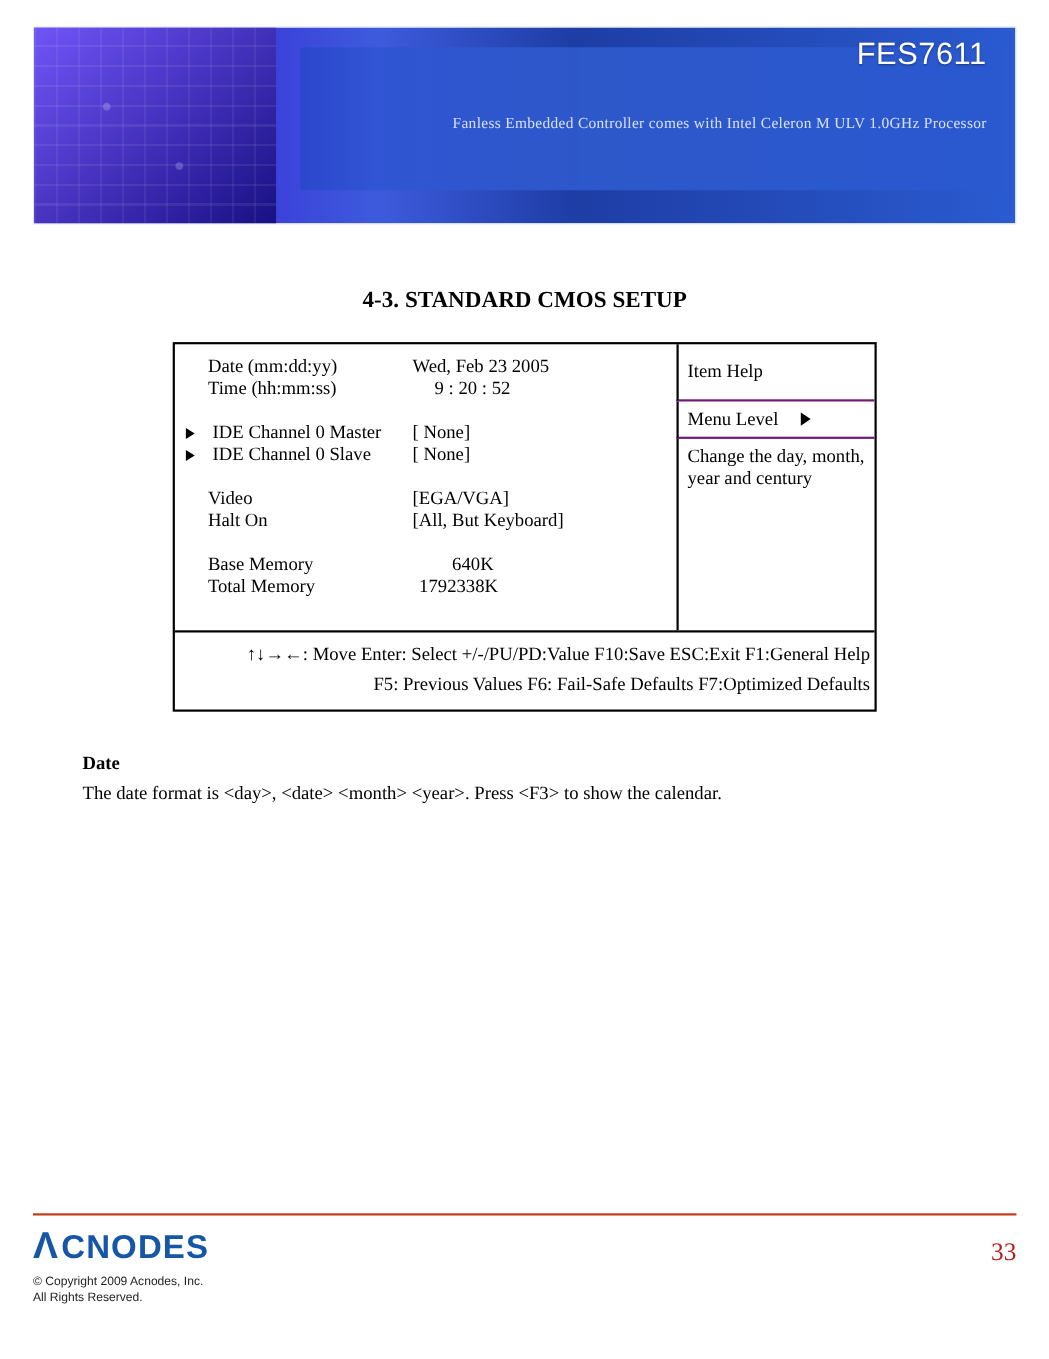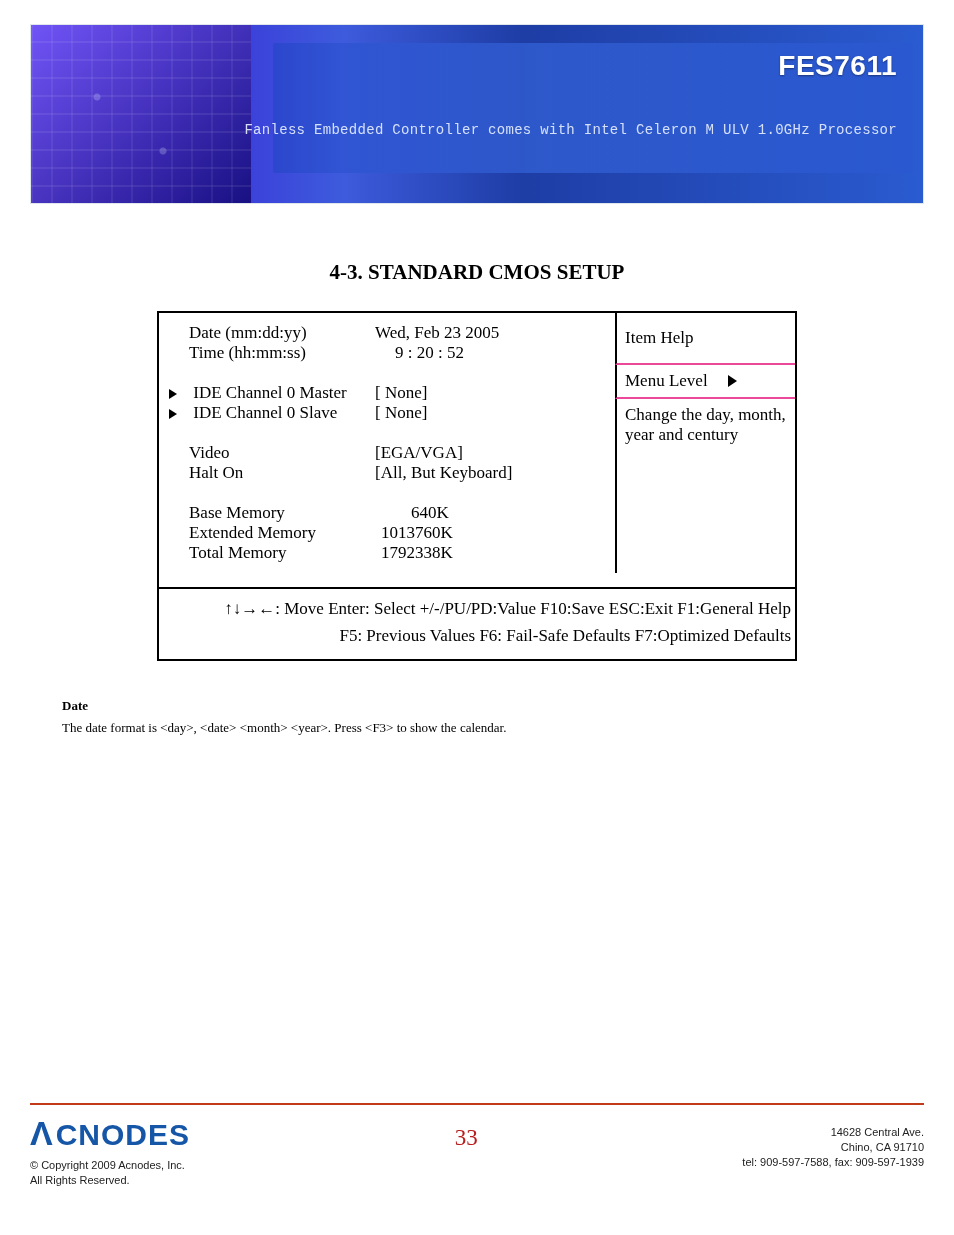--- a/index.html
+++ b/index.html
@@ -12,44 +12,44 @@
       linear-gradient(135deg, rgba(120,90,255,.9), rgba(20,10,120,.9)); }
   .banner .pcb::before { content: ""; position: absolute; inset: 0;
       background:
         repeating-linear-gradient(0deg, rgba(255,255,255,.15) 0 2px, transparent 2px 18px),
         repeating-linear-gradient(90deg, rgba(255,255,255,.12) 0 2px, transparent 2px 20px),
         radial-gradient(circle at 60% 70%, rgba(200,220,255,.5) 0 3px, transparent 4px),
         radial-gradient(circle at 30% 40%, rgba(200,220,255,.5) 0 3px, transparent 4px);
       mix-blend-mode: screen; opacity: .5; }
   .banner .stripe { position: absolute; right: 10px; top: 18px; width: 640px; height: 130px;
       background: linear-gradient(90deg, #1f45c2, #3a6ee8 40%, #2a56d0); opacity: .55; border-radius: 2px; }
-  .banner .product { position: absolute; right: 26px; top: 25px; color: #fff; text-align: left; font-family: Arial, Helvetica, sans-serif; font-weight: 700; font-size: 28px; letter-spacing: .5px; text-shadow: 0 1px 2px rgba(0,0,0,.4); }
-  .banner .subtitle { position: absolute; right: 26px; top: 97px; color: #e8f0ff; font-family: Liberation Mono, monospace; font-size: 14px; letter-spacing: .3px; opacity: .9; }
+  .banner .product { position: absolute; right: 26px; top: 8px; color: #fff; text-align: left; font-family: Arial, Helvetica, sans-serif; font-weight: 400; font-size: 28px; letter-spacing: .5px; text-shadow: 0 1px 2px rgba(0,0,0,.4); }
+  .banner .subtitle { position: absolute; right: 26px; top: 80px; color: #e8f0ff; font-family: Liberation Serif, serif; font-size: 14px; letter-spacing: .3px; opacity: .9; }
 
   
   .section-heading { margin-top: 56px; font-weight: 700; font-size: 21px; text-align: center; }
 
   
   .bios { width: 640px; margin: 26px auto 0 auto; border: 2px solid #000; font-size: 17px; }
   .bios-top { display: flex; }
   .bios-left { flex: 1 1 auto; padding: 10px 14px 16px 10px; border-radius: 11px; }
   .bios-right { width: 180px; }
-  .bios-right .cell { border-left: 2px solid #000; border-bottom: 2px solid #ec4899; padding: 6px 8px; }
+  .bios-right .cell { border-left: 2px solid #000; border-bottom: 2px solid #701a75; padding: 6px 8px; }
   .bios-right .cell.last { border-bottom: 0; }
   .row { display: flex; }
   .row .lbl { width: 200px; padding-left: 20px; }
   .row .val { flex: 1; padding-left: 6px; }
   .row .marker { width: 20px; display: inline-block; }
   .triangle { display: inline-block; width: 0; height: 0; border-left: 8px solid #000; border-top: 5px solid transparent; border-bottom: 5px solid transparent; vertical-align: middle; }
   .gap { height: 20px; }
   .gap-small { height: 8px; }
   .bios-footer { border-top: 2px solid #000; padding: 6px 4px 10px 4px; text-align: right; line-height: 1.6; }
 
   
-  .body-text { margin: 36px 32px 0 32px; font-size: 13px; line-height: 1.35; text-align: justify; }
+  .body-text { margin: 36px 32px 0 45px; font-size: 17px; line-height: 1.35; text-align: justify; }
   .body-text .heading { font-weight: 700; margin-bottom: 4px; }
 
   
   .page-footer { position: absolute; left: 30px; right: 30px; bottom: 48px; }
   .red-rule { height: 2px; background: #bf3b1a; width: 100%; margin-bottom: 10px; }
   .footer-row { display: flex; align-items: flex-start; justify-content: space-between; font-family: Arial, Helvetica, sans-serif; }
   .brand { font-size: 30px; font-weight: 800; color: #1556a6; letter-spacing: 1px; display: flex; align-items: center; gap: 2px; }
   .brand .lambda { font-size: 34px; transform: translateY(-1px); }
   .copyright { font-size: 11px; color: #222; margin-top: 4px; line-height: 1.3; max-width: 520px; }
   .page-number { font-family: "Times New Roman", Times, serif; font-size: 23px; color: #b91c1c; align-self: flex-start; margin-top: 10px; }
@@ -102,24 +102,20 @@
         <div class="row">
           <div class="lbl">Halt On</div>
           <div class="val">[All, But Keyboard]</div>
         </div>
         <div class="gap"></div>
         <div class="row">
           <div class="lbl">Base Memory</div>
           <div class="val" style="padding-left:42px;">640K</div>
         </div>
         <div class="row">
-          <div class="lbl">Extended Memory</div>
-          <div class="val" style="padding-left:12px;">1013760K</div>
-        </div>
-        <div class="row">
           <div class="lbl">Total Memory</div>
           <div class="val" style="padding-left:12px;">1792338K</div>
         </div>
         <div class="gap-small"></div>
       </div>
       <div class="bios-right">
         <div class="cell" style="height:52px; display:flex; align-items:center;">
           <span>Item Help</span>
         </div>
         <div class="cell" style="display:flex; align-items:center; gap:20px;">
@@ -149,21 +145,16 @@
         <div class="brand">
           <span class="lambda">Λ</span>
           <span>CNODES</span>
         </div>
         <div class="copyright">
           <span>© Copyright 2009 Acnodes, Inc.</span><br>
           <span>All Rights Reserved.</span>
         </div>
       </div>
       <div class="page-number">33</div>
-      <div style="text-align:right; font-size:11px; color:#222; margin-top:10px; line-height:1.35;">
-        <div>14628 Central Ave.</div>
-        <div>Chino, CA 91710</div>
-        <div>tel: 909-597-7588, fax: 909-597-1939</div>
-      </div>
     </div>
   </div>
 
 </div>
 
 </body></html>

